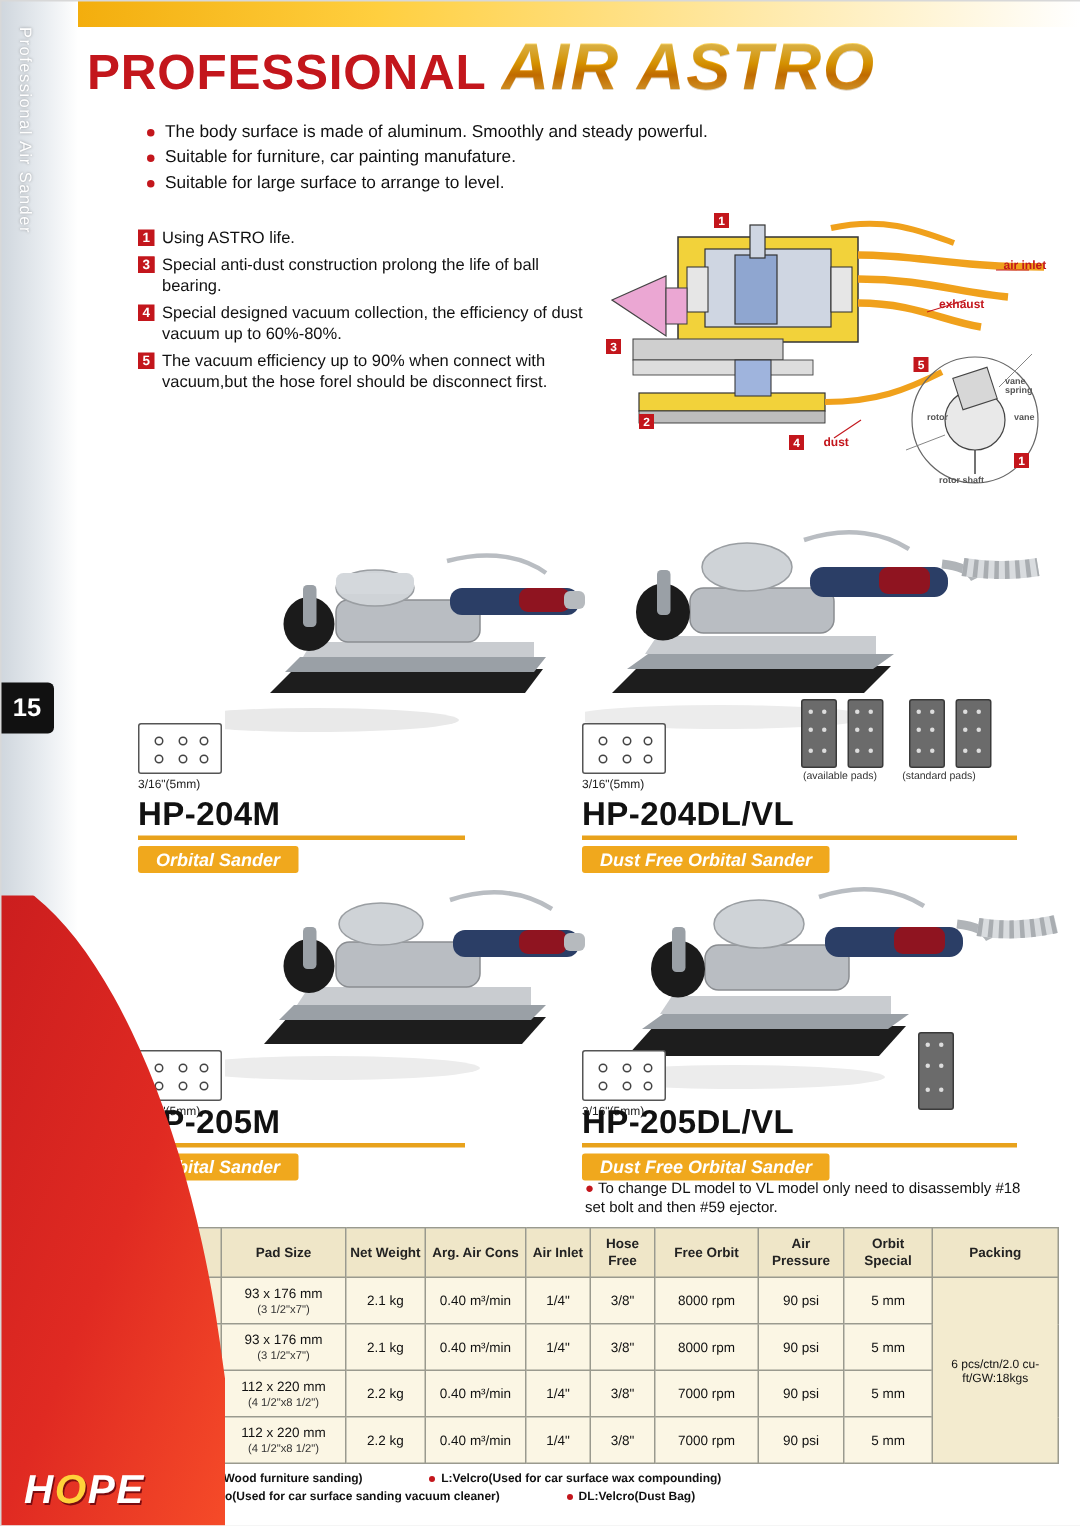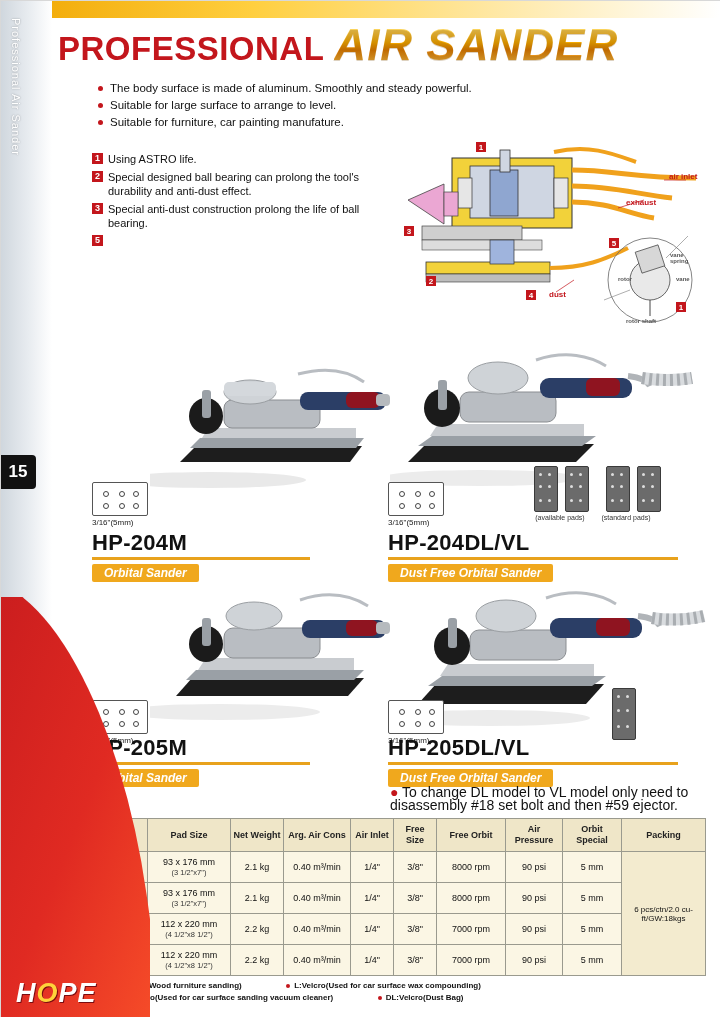--- a/index.html
+++ b/index.html
@@ -112,21 +112,21 @@
   .padsheet i{
     position:absolute;width:4px;height:4px;border:1px solid #444;border-radius:50%;
     background:#fff;
   }
   .padblock{
     width:22px;height:44px;background:#6b6b6b;border:1px solid #3a3a3a;
     position:relative;border-radius:2px;display:inline-block;margin-right:3px;
   }
   .padblock i{position:absolute;width:3px;height:3px;border-radius:50%;background:#ddd;}
   .note{
-    position:absolute;font-size:14px;line-height:13px;color:#111;
+    position:absolute;font-size:10px;line-height:13px;color:#111;
   }
   
   .table-wrap{
     position:absolute;left:66px;top:818px;width:640px;
   }
   table{border-collapse:collapse;width:640px;font-size:9px;}
   th,td{border:1px solid #9a9a8e;text-align:center;padding:3px 2px;}
   thead th{
     background:#efe6c8;font-weight:bold;color:#222;font-size:9px;line-height:11px;
     height:26px;
@@ -153,47 +153,48 @@
 </style>
 </head>
 <body>
 
 <div class="top-bar"></div>
 <div class="left-band"></div>
 <div class="side-title">Professional Air Sander</div>
 <div class="page-num">15</div>
 
 <div class="header">
-  <span class="h-pro">PROFESSIONAL</span><span class="h-air">AIR SANDER</span>
+  <span class="h-pro">PROFESSIONAL</span><span class="h-air">AIR ASTRO</span>
 </div>
 
 <div class="bullets">
   <div>The body surface is made of aluminum. Smoothly and steady powerful.</div>
+  <div>Suitable for furniture, car painting manufature.</div>
   <div>Suitable for large surface to arrange to level.</div>
-  <div>Suitable for furniture, car painting manufature.</div>
 </div>
 
 <div class="features">
   <div class="feat">
     <span class="fnum">1</span>
     <span>Using ASTRO life.</span>
   </div>
   <div class="feat">
     <span class="fnum">2</span>
-    <span>Special designed ball bearing can prolong the tool's durability and anti-dust effect.</span>
   </div>
   <div class="feat">
     <span class="fnum">3</span>
     <span>Special anti-dust construction prolong the life of ball bearing.</span>
   </div>
   <div class="feat">
     <span class="fnum">4</span>
+    <span>Special designed vacuum collection, the efficiency of dust vacuum up to 60%-80%.</span>
   </div>
   <div class="feat">
     <span class="fnum">5</span>
+    <span>The vacuum efficiency up to 90% when connect with vacuum,but the hose forel should be disconnect first.</span>
   </div>
 </div>
 
 <div class="diagram">
   <svg class="diag-svg" width="300" height="190" viewBox="0 0 300 190">
 
     <rect x="48" y="18" width="120" height="70" fill="#f2d23a" stroke="#333" stroke-width="1"></rect>
     <rect x="66" y="26" width="84" height="52" fill="#cfd6e2" stroke="#333" stroke-width="0.8"></rect>
     <rect x="86" y="30" width="28" height="46" fill="#8fa6d0" stroke="#333" stroke-width="0.8"></rect>
     <rect x="96" y="10" width="10" height="22" fill="#cfd6e2" stroke="#333" stroke-width="0.8"></rect>
@@ -435,21 +436,21 @@
 
 <div class="table-wrap">
   <table>
     <thead>
       <tr>
         <th style="width:76px">Type</th>
         <th style="width:78px">Pad Size</th>
         <th style="width:48px">Net Weight</th>
         <th style="width:62px">Arg. Air Cons</th>
         <th style="width:38px">Air Inlet</th>
-        <th style="width:38px">Free Size</th>
+        <th style="width:38px">Hose Free</th>
         <th style="width:64px">Free Orbit</th>
         <th style="width:52px">Air Pressure</th>
         <th style="width:54px">Orbit Special</th>
         <th>Packing</th>
       </tr>
     </thead>
     <tbody>
       <tr>
         <td class="type">HP-204M</td>
         <td>

